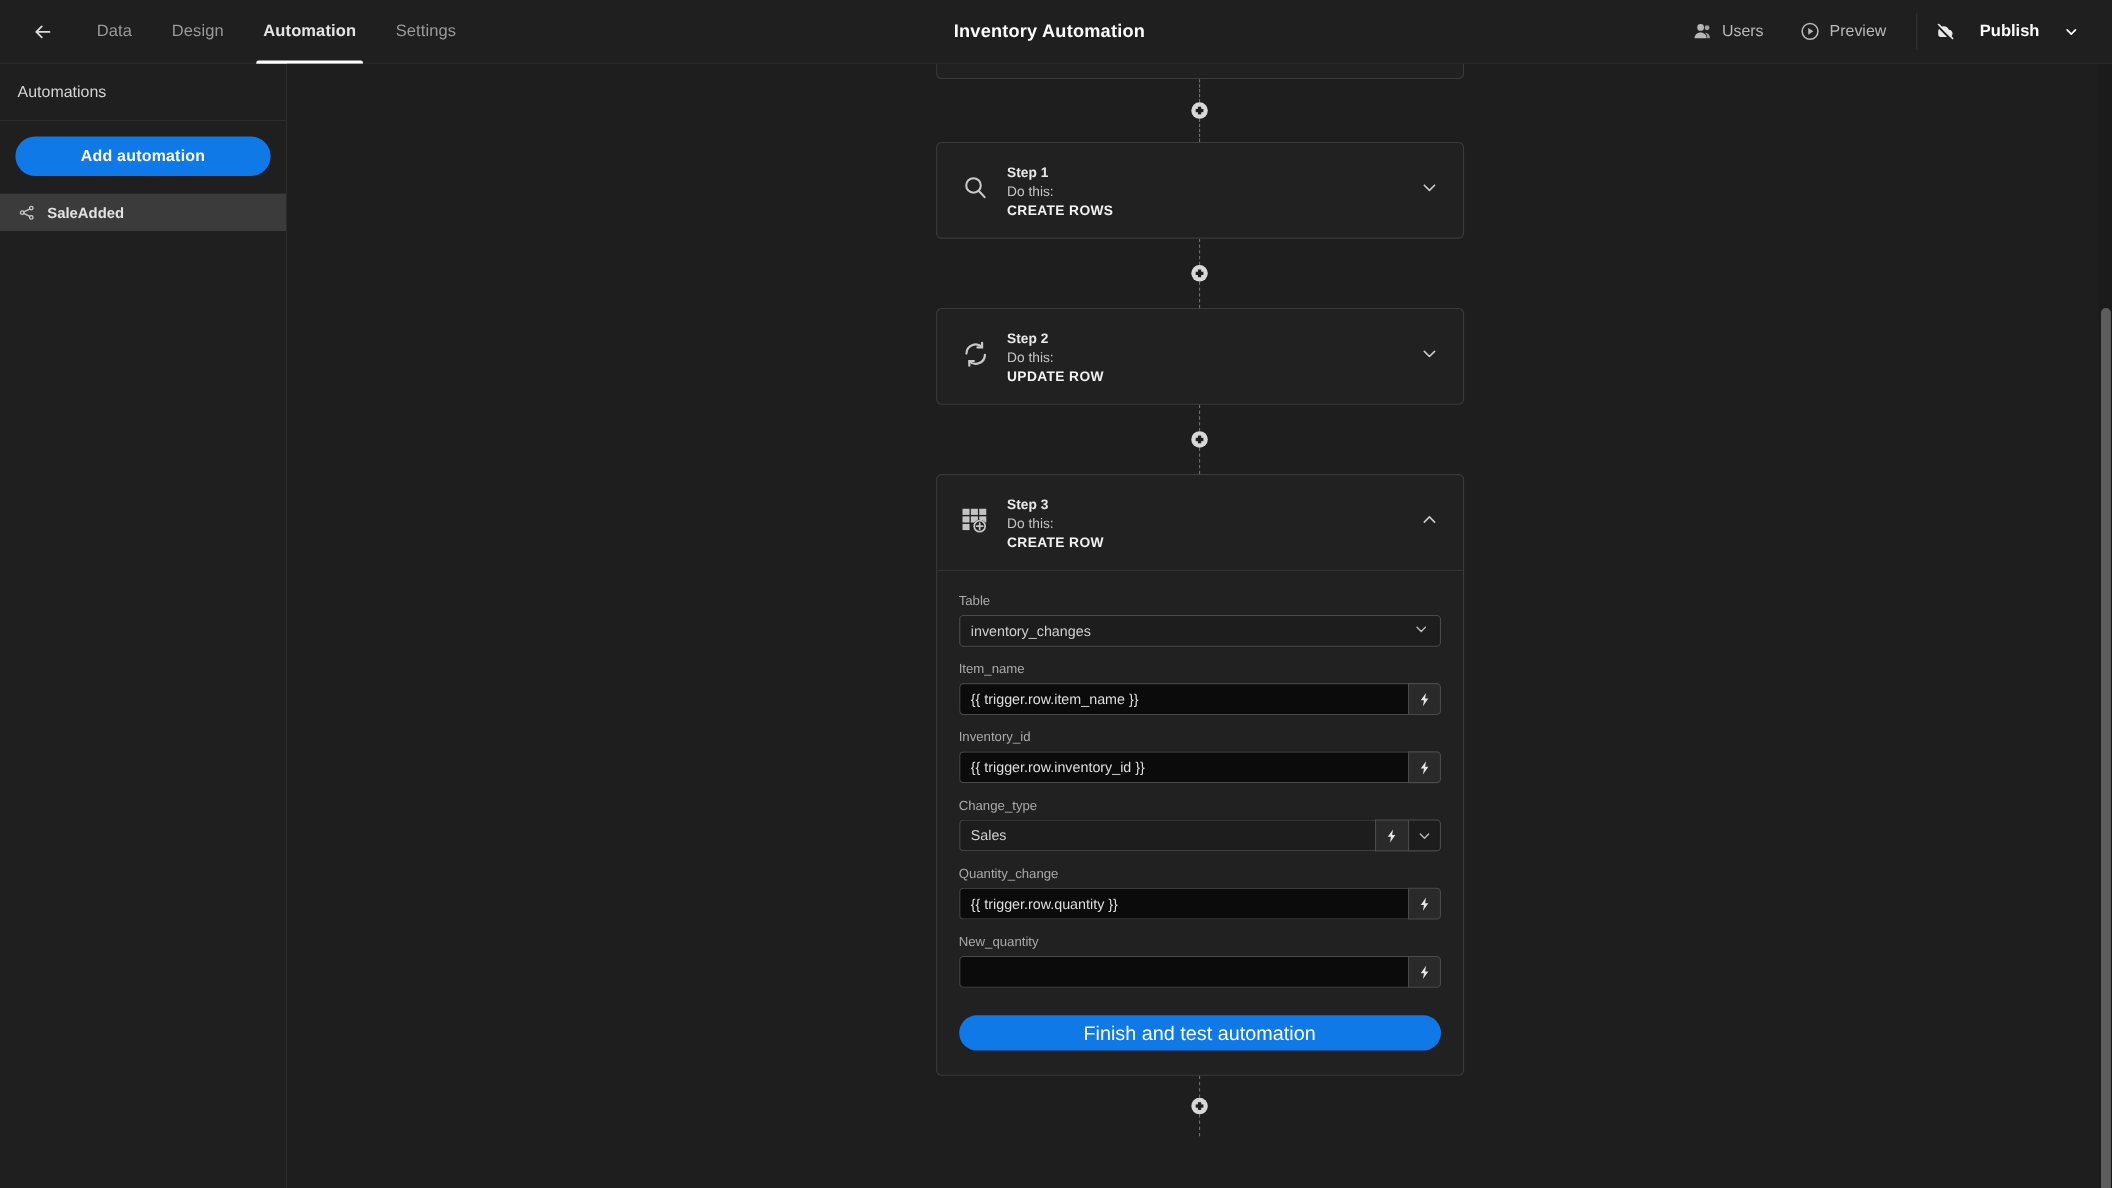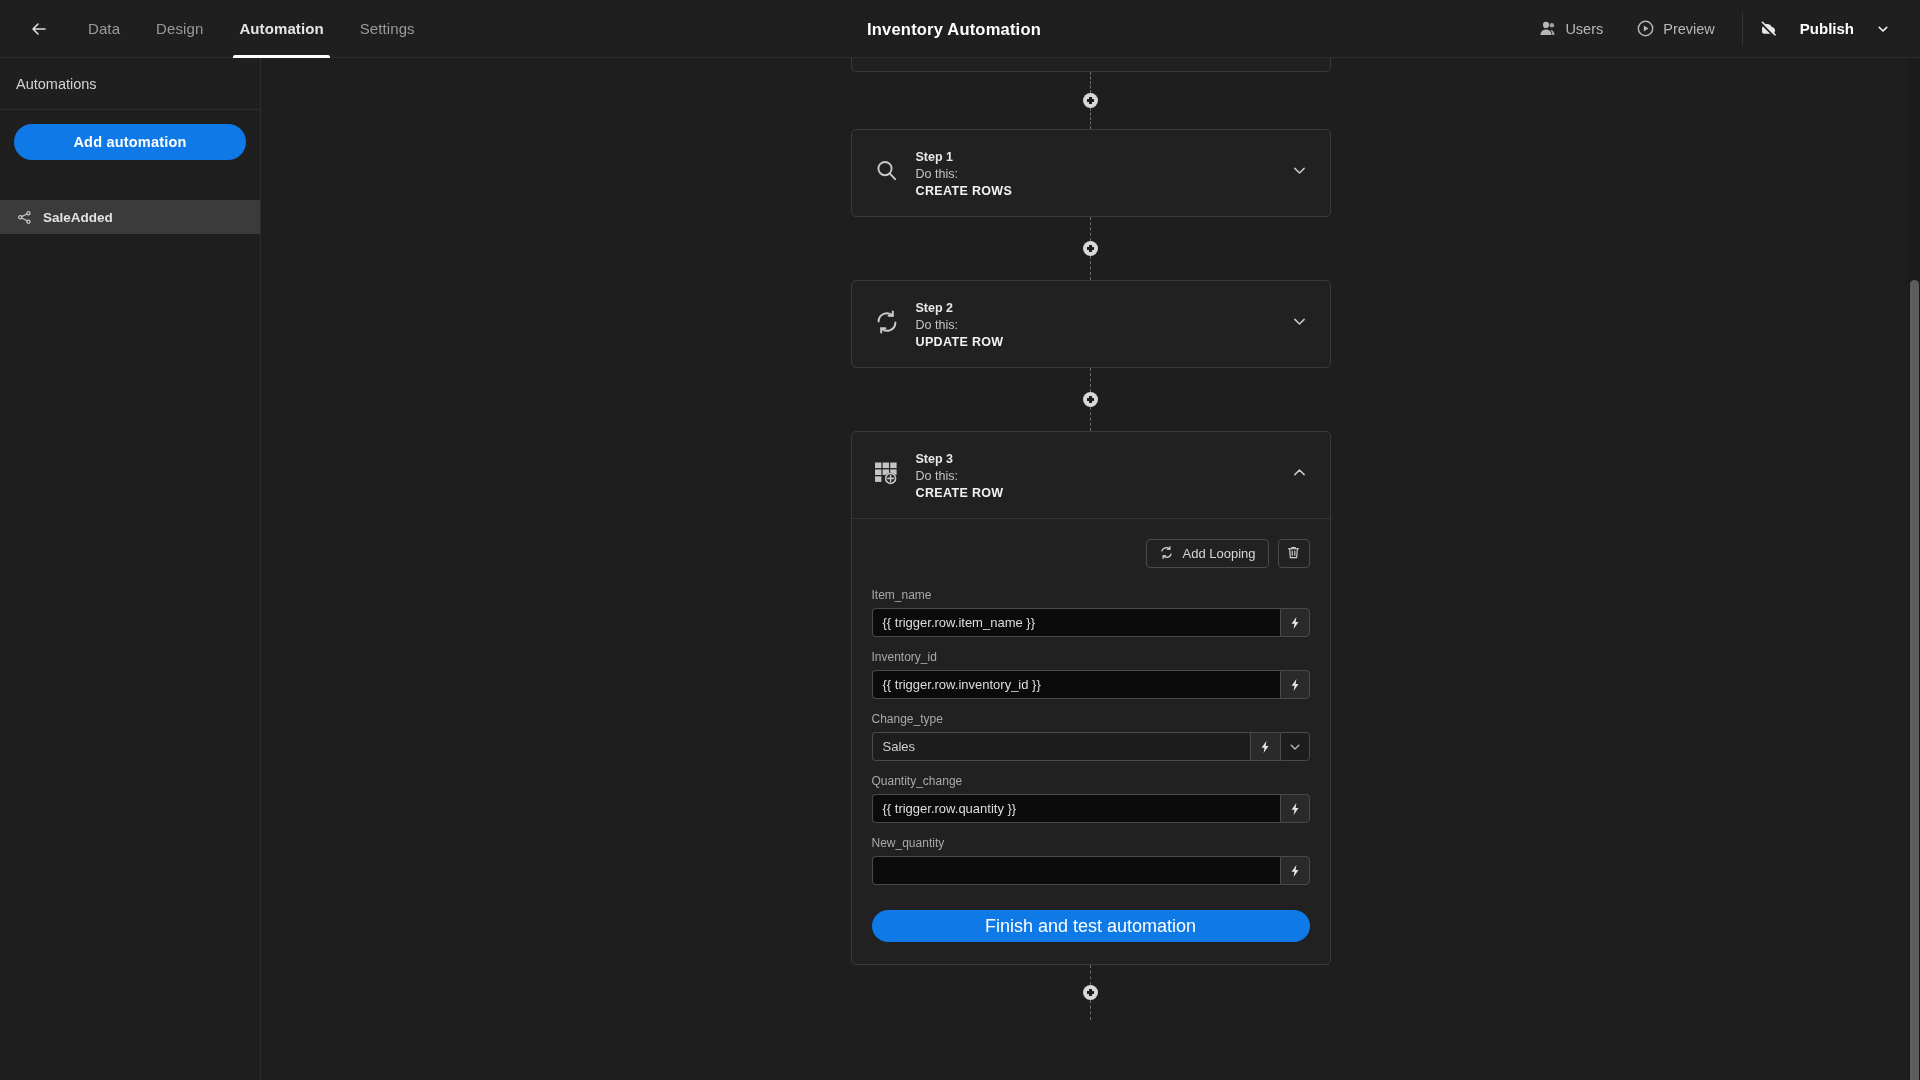--- a/index.html
+++ b/index.html
@@ -67,21 +67,20 @@
   .sb-addwrap { padding: 14px 14px 16px 14px; }
   .add-automation {
     width: 100%; height: 36px; border: none; border-radius: 18px;
     background: #0f79e8; color: #fff; font-size: 14.5px; font-weight: bold;
     cursor: pointer; font-family: "Liberation Sans", sans-serif; letter-spacing: .2px;
   }
   .sb-item {
     height: 34px; display: flex; align-items: center; gap: 11px; padding: 0 16px;
     font-size: 13.5px; color: #e2e2e2; font-weight: bold; cursor: pointer;
     background: #3b3b3b;
-    margin-top: 24px;
   }
   .sb-item .ico { width: 16px; display: flex; align-items: center; justify-content: center; }
 
   
   .canvas {
     flex: 1; position: relative; overflow: hidden; background: #1e1e1e;
   }
   .flow { position: absolute; left: 0; top: 0; width: 100%; }
 
   
@@ -367,45 +366,35 @@
               </div>
               <div class="card-chev">
                 <svg width="17" height="17" viewBox="0 0 16 16" fill="none" stroke="#c9c9c9" stroke-width="1.4" stroke-linecap="round" stroke-linejoin="round">
                   <path d="M3.6 10L8 5.6 12.4 10"></path>
                 </svg>
               </div>
             </div>
 
             <div class="card-body">
 
-              <div class="tool-row">
-                <button class="tool-btn">
-                  <span>
-                    <svg width="15" height="15" viewBox="0 0 16 16" fill="none" stroke="#d5d5d5" stroke-width="1.3" stroke-linecap="round">
-                      <path d="M3 6.4a5 5 0 0 1 8.2-2.2"></path>
-                      <path d="M13 9.6a5 5 0 0 1-8.2 2.2"></path>
-                      <path d="M11.6 1.6v2.8h-2.8"></path>
-                      <path d="M4.4 14.4v-2.8h2.8"></path>
-                    </svg>
-                  </span>
-                  <span>Add Looping</span>
-                </button>
-                <button class="tool-btn icon-only">
-                  <span>
-                    <svg width="15" height="15" viewBox="0 0 16 16" fill="none" stroke="#d5d5d5" stroke-width="1.2" stroke-linecap="round" stroke-linejoin="round">
-                      <path d="M2.6 4h10.8"></path>
-                      <path d="M6.2 4V2.6h3.6V4"></path>
-                      <path d="M3.9 4l.7 9.4h6.8L12.1 4"></path>
-                      <path d="M6.6 6.4v4.6M9.4 6.4v4.6"></path>
-                    </svg>
-                  </span>
-                </button>
-              </div>
-
-              
+
+              
+              <div class="field">
+                <div class="field-label">Table</div>
+                <div class="ctrl">
+                  <div class="select-ctrl">
+                    <span class="val">inventory_changes</span>
+                    <span>
+                      <svg width="14" height="14" viewBox="0 0 14 14" fill="none" stroke="#b9b9b9" stroke-width="1.3" stroke-linecap="round" stroke-linejoin="round">
+                        <path d="M3.2 5.2L7 9l3.8-3.8"></path>
+                      </svg>
+                    </span>
+                  </div>
+                </div>
+              </div>
 
               
               <div class="field">
                 <div class="field-label">Item_name</div>
                 <div class="ctrl">
                   <div class="text-ctrl">{{ trigger.row.item_name }}</div>
                   <div class="bolt-btn">
                     <svg width="14" height="14" viewBox="0 0 14 14" fill="#e6e6e6">
                       <path d="M8.4 1L3.6 7.7h2.9L5.6 13l4.9-6.9H7.6z"></path>
                     </svg>

